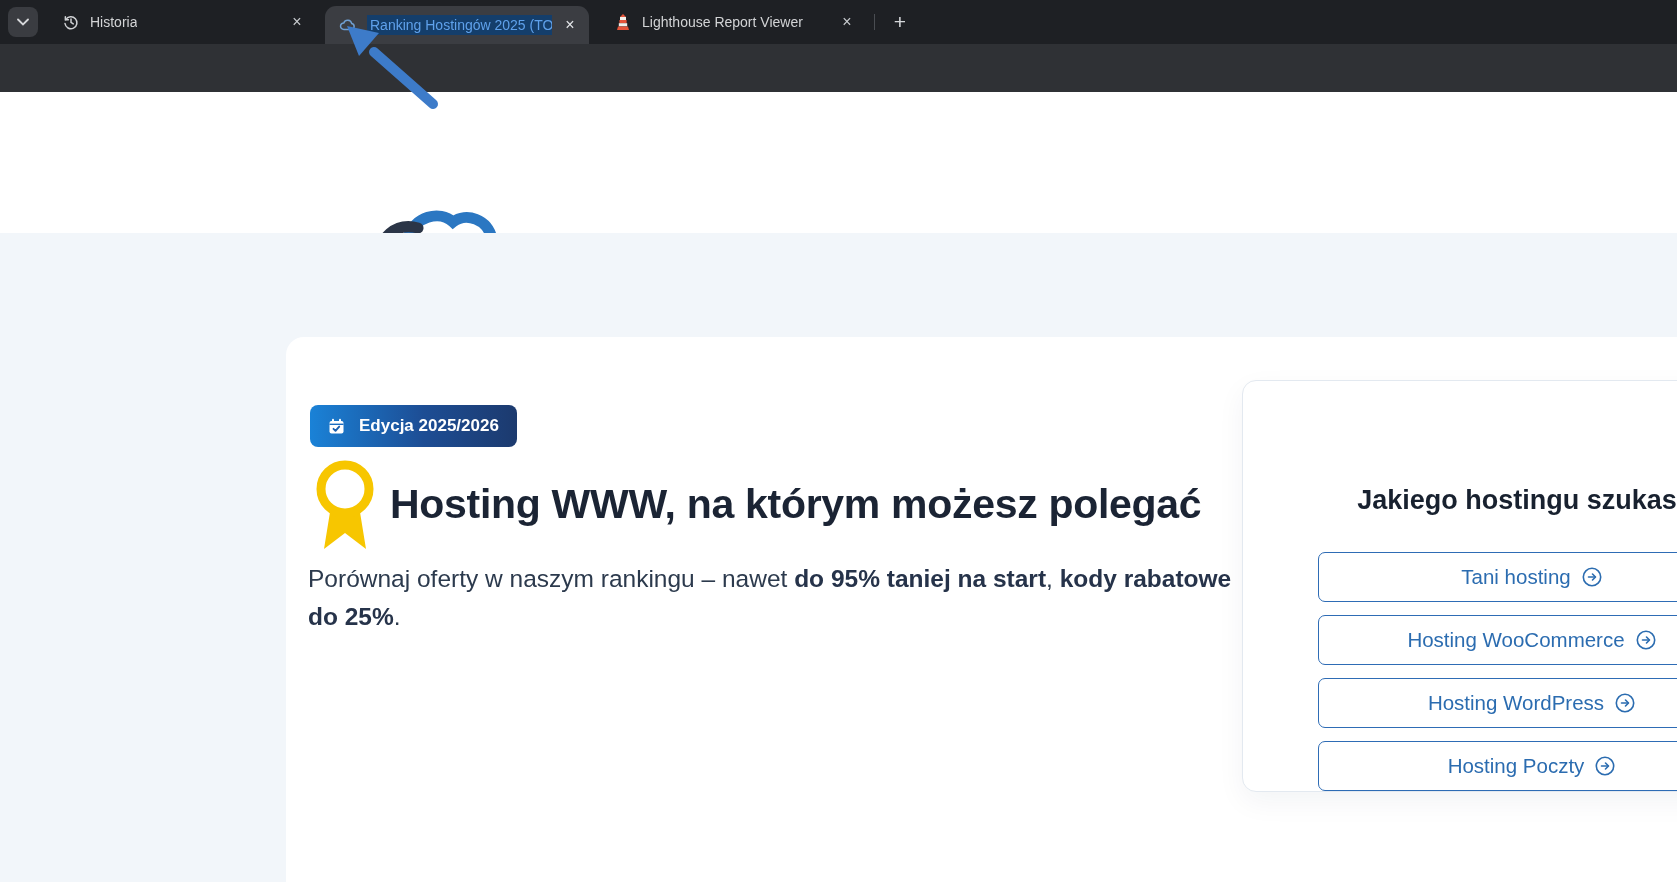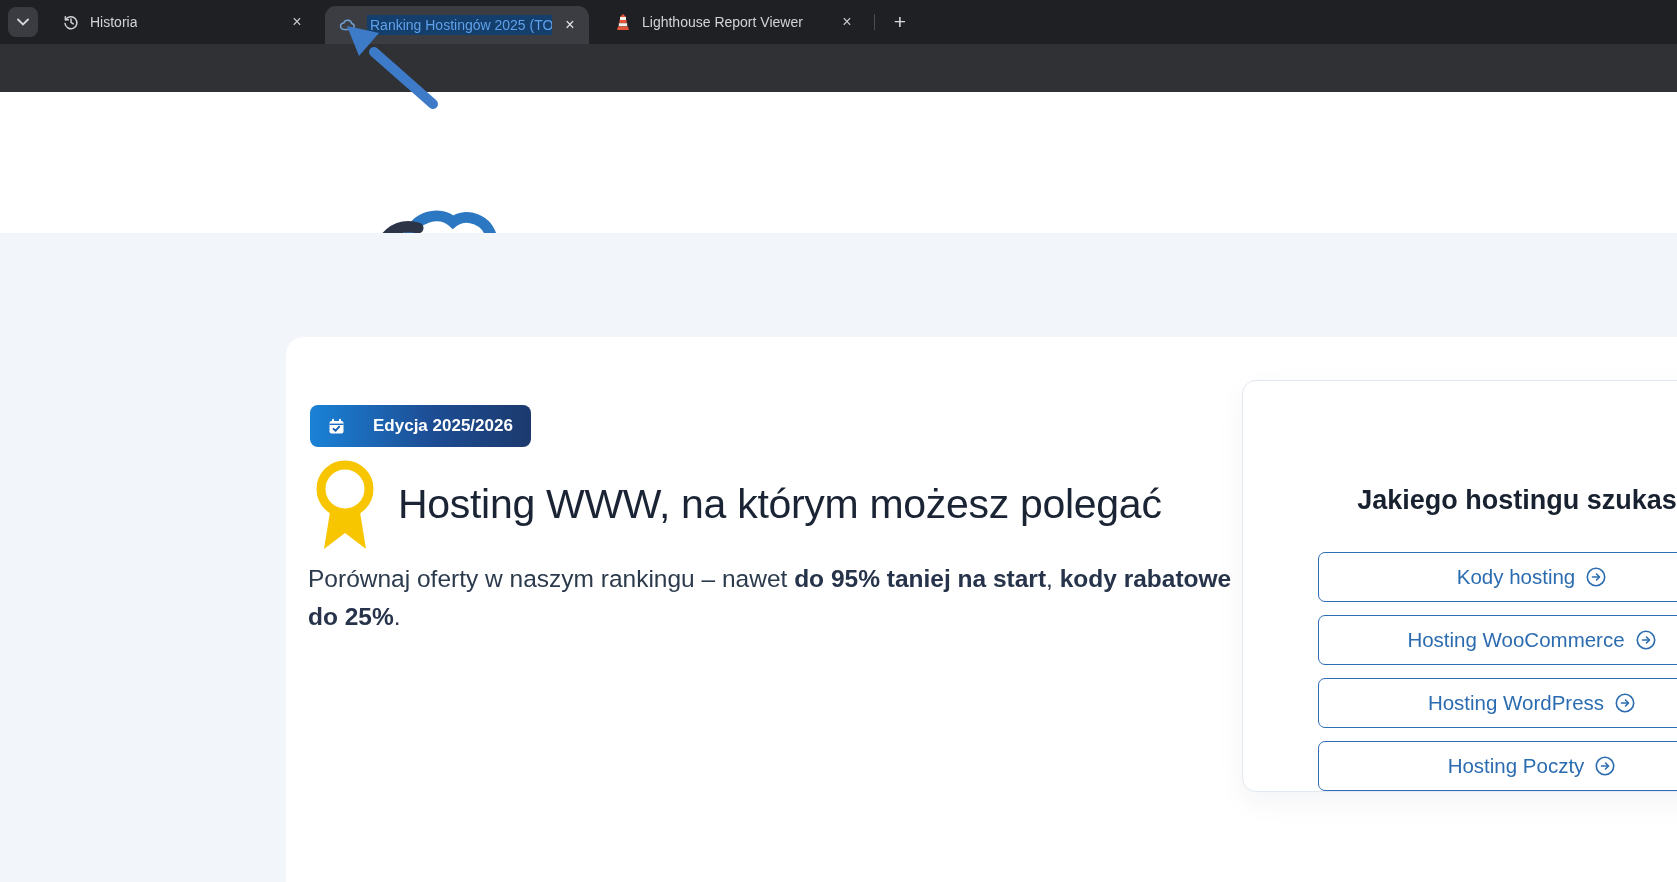--- a/index.html
+++ b/index.html
@@ -44,26 +44,26 @@
     white-space:nowrap; font-size:17.5px; color:#434e5d; }
   .mainnav .navitem { font-weight:500; }
   .mainnav .nav-active { color:#1b2534; font-weight:700; }
 
   
   .band { position:absolute; left:0; top:233px; width:100%; height:649px; background:#f2f6fa; }
   .whitebox { position:absolute; left:286px; top:337px; right:0; bottom:0; background:#fff;
     border-radius:18px 0 0 0; }
 
   .badge { position:absolute; left:310px; top:405px; height:42px; padding:0 18px;
-    display:flex; align-items:center; gap:28px; border-radius:8px; color:#fff;
+    display:flex; align-items:center; gap:14px; border-radius:8px; color:#fff;
     font-size:17px; font-weight:600;
     background:linear-gradient(90deg,#1a82d7 0%,#1d4d94 55%,#1c3a6e 100%); }
 
   .medal { position:absolute; left:316px; top:456px; }
-  .herotitle { position:absolute; left:398px; top:481px; font-size:41px; font-weight:400;
+  .herotitle { position:absolute; left:390px; top:481px; font-size:41px; font-weight:700;
     letter-spacing:-.3px; color:#1b2434; white-space:nowrap; }
   .intro { position:absolute; left:308px; top:560px; width:1000px; font-size:24.5px;
     line-height:38px; color:#2c3a4d; }
   .intro b { font-weight:700; color:#26334a; }
   .author { position:absolute; left:308px; top:693px; font-family:"DejaVu Serif", serif;
     font-style:italic; font-size:21px; color:#30404f; }
 
   .sidecard { position:absolute; left:1242px; top:380px; width:580px; height:412px;
     background:#fff; border:1px solid #e3e9f0; border-radius:14px;
     box-shadow:0 10px 28px rgba(20,40,80,.05); }
@@ -200,21 +200,21 @@
 
   <h1 class="herotitle">Hosting WWW, na którym możesz polegać</h1>
 
   <p class="intro"><span>Porównaj oferty w naszym rankingu – nawet </span><b>do 95% taniej na start</b><span>, </span><b>kody rabatowe</b><br><b>do 25%</b><span>.</span></p>
 
 
   <aside class="sidecard">
     <div class="cardtitle">Jakiego hostingu szukasz?</div>
     <div class="cardbtns">
       <button class="hostbtn">
-        <span>Kody hosting</span>
+        <span>Tani hosting</span>
         <svg width="22" height="22" viewBox="0 0 22 22" fill="none" stroke="#2b6cb0" stroke-width="1.6" stroke-linecap="round" stroke-linejoin="round">
             <circle cx="11" cy="11" r="8.7"></circle>
             <path d="M7.5 11 H14"></path>
             <path d="M11.5 8 L14.5 11 L11.5 14"></path>
           </svg>
       </button>
       <button class="hostbtn">
         <span>Hosting WooCommerce</span>
         <svg width="22" height="22" viewBox="0 0 22 22" fill="none" stroke="#2b6cb0" stroke-width="1.6" stroke-linecap="round" stroke-linejoin="round">
             <circle cx="11" cy="11" r="8.7"></circle>

